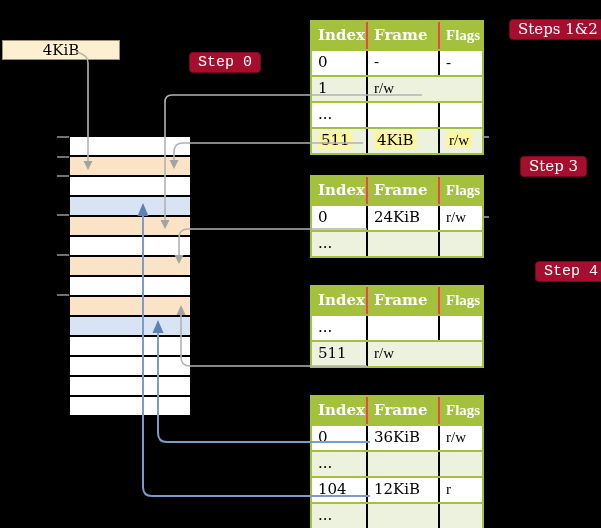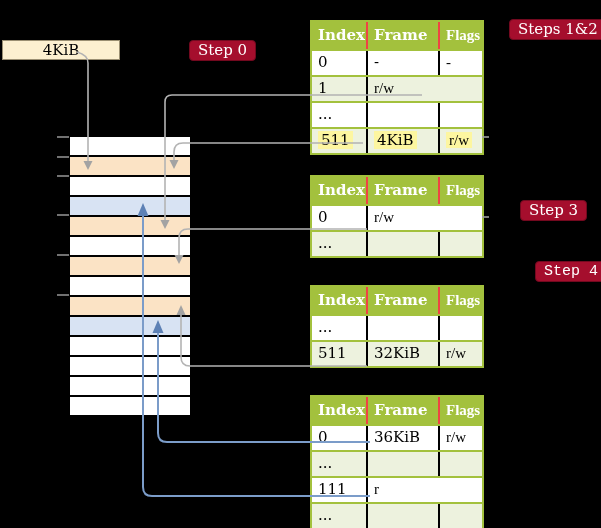--- a/index.html
+++ b/index.html
@@ -8,23 +8,23 @@
 
   
   .framebox{position:absolute;left:2px;top:40px;width:118px;height:20px;z-index:2;
             background:var(--cream);border:1px solid #9a8f72;box-sizing:border-box;
             color:#000;font-size:15px;text-align:center;line-height:18px;}
 
   
   .steplabel{position:absolute;z-index:2;background:var(--accent-red);color:#fff;
              font-size:15px;line-height:17px;padding:1px 8px;border-radius:4px;
              border:1px solid #73091f;white-space:nowrap;}
-  .step0{left:189px;top:40px;}
+  .step0{left:189px;top:52px;font-family:Liberation Mono, monospace;}
   .steps12{left:509px;top:19px;}
-  .step3{left:520px;top:156px;margin-top:44px;}
+  .step3{left:520px;top:156px;}
   .step4{left:535px;top:261px;font-family:Liberation Mono, monospace;}
 
   
   .mem{position:absolute;left:70px;top:137px;width:120px;height:278px;z-index:1;
        display:flex;flex-direction:column;gap:2px;}
   .mrow{flex:1;}
   .fill-white{background:#ffffff;}
   .fill-peach{background:var(--peach);}
   .fill-blue{background:var(--page-blue);}
 
@@ -110,20 +110,21 @@
       </div>
     </div>
   <div class="ptable t2">
       <div class="thead">
         <div class="hcell c0">Index</div>
         <div class="hcell c1">Frame</div>
         <div class="hcell c2">Flags</div>
       </div>
       <div class="trow">
         <div class="tcell c0">0</div>
+        <div class="tcell c1">24KiB</div>
         <div class="tcell c2">r/w</div>
       </div>
       <div class="trow shade">
         <div class="tcell c0">...</div>
         <div class="tcell c1"></div>
         <div class="tcell c2"></div>
       </div>
     </div>
   <div class="ptable t3">
       <div class="thead">
@@ -131,42 +132,42 @@
         <div class="hcell c1">Frame</div>
         <div class="hcell c2">Flags</div>
       </div>
       <div class="trow">
         <div class="tcell c0">...</div>
         <div class="tcell c1"></div>
         <div class="tcell c2"></div>
       </div>
       <div class="trow shade">
         <div class="tcell c0">511</div>
-        <div class="tcell c1">32KiB</div>
         <div class="tcell c2">r/w</div>
       </div>
     </div>
   <div class="ptable t4">
       <div class="thead">
         <div class="hcell c0">Index</div>
         <div class="hcell c1">Frame</div>
         <div class="hcell c2">Flags</div>
       </div>
       <div class="trow">
         <div class="tcell c0">0</div>
         <div class="tcell c1">36KiB</div>
         <div class="tcell c2">r/w</div>
       </div>
       <div class="trow shade">
         <div class="tcell c0">...</div>
         <div class="tcell c1"></div>
         <div class="tcell c2"></div>
       </div>
       <div class="trow">
-        <div class="tcell c0">111</div>
+        <div class="tcell c0">104</div>
+        <div class="tcell c1">12KiB</div>
         <div class="tcell c2">r</div>
       </div>
       <div class="trow shade">
         <div class="tcell c0">...</div>
         <div class="tcell c1"></div>
         <div class="tcell c2"></div>
       </div>
     </div>
 
   <svg id="overlay" width="601" height="528">

